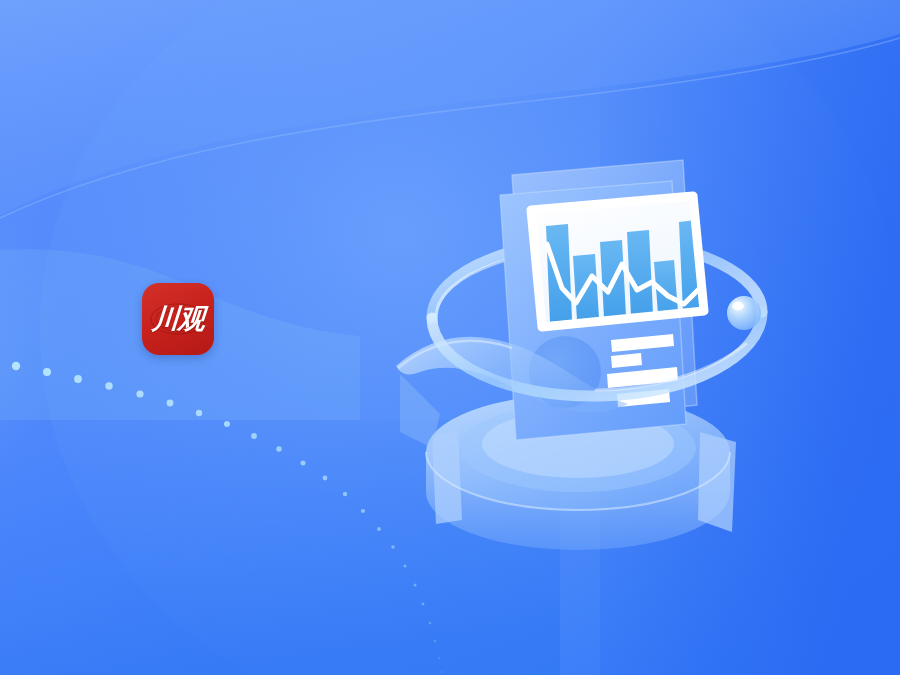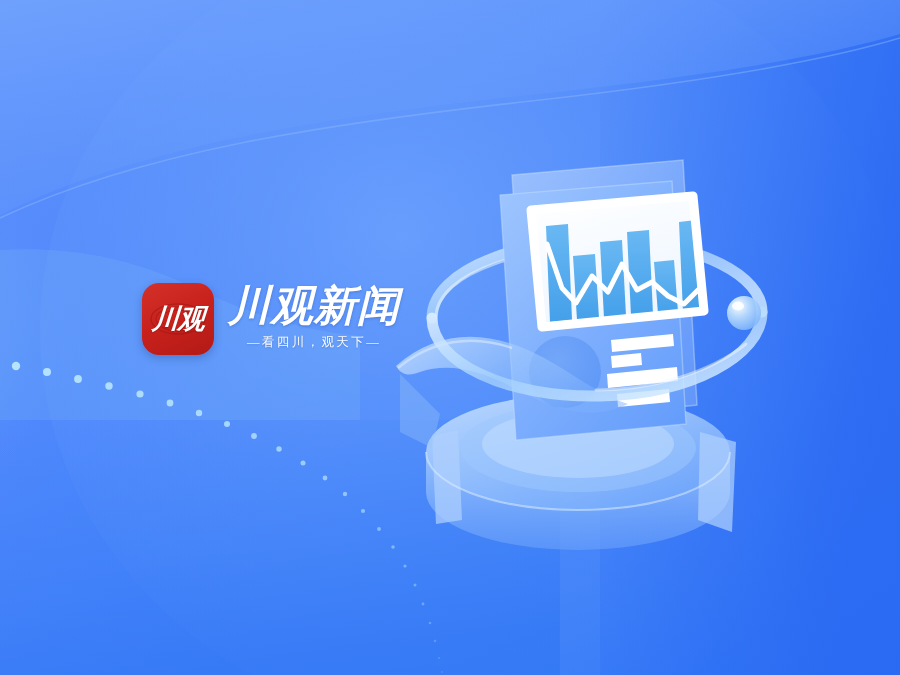--- a/index.html
+++ b/index.html
@@ -299,20 +299,16 @@
         <g fill="none" stroke="#8e1713" stroke-width="1.1" opacity="0.85">
           <ellipse cx="36" cy="36" rx="27" ry="15"></ellipse>
           <ellipse cx="36" cy="36" rx="22" ry="12"></ellipse>
           <ellipse cx="36" cy="36" rx="17" ry="9"></ellipse>
           <ellipse cx="36" cy="36" rx="15" ry="27" transform="rotate(90 36 36)"></ellipse>
         </g>
       </svg>
       <span class="icon-text">川观</span>
     </div>
 
-    <div id="wordmark-block">
-      <div id="wordmark">川观新闻</div>
-      <div id="tagline">—看四川，观天下—</div>
-    </div>
 
   </div>
 
 </div>
 
 </body></html>

